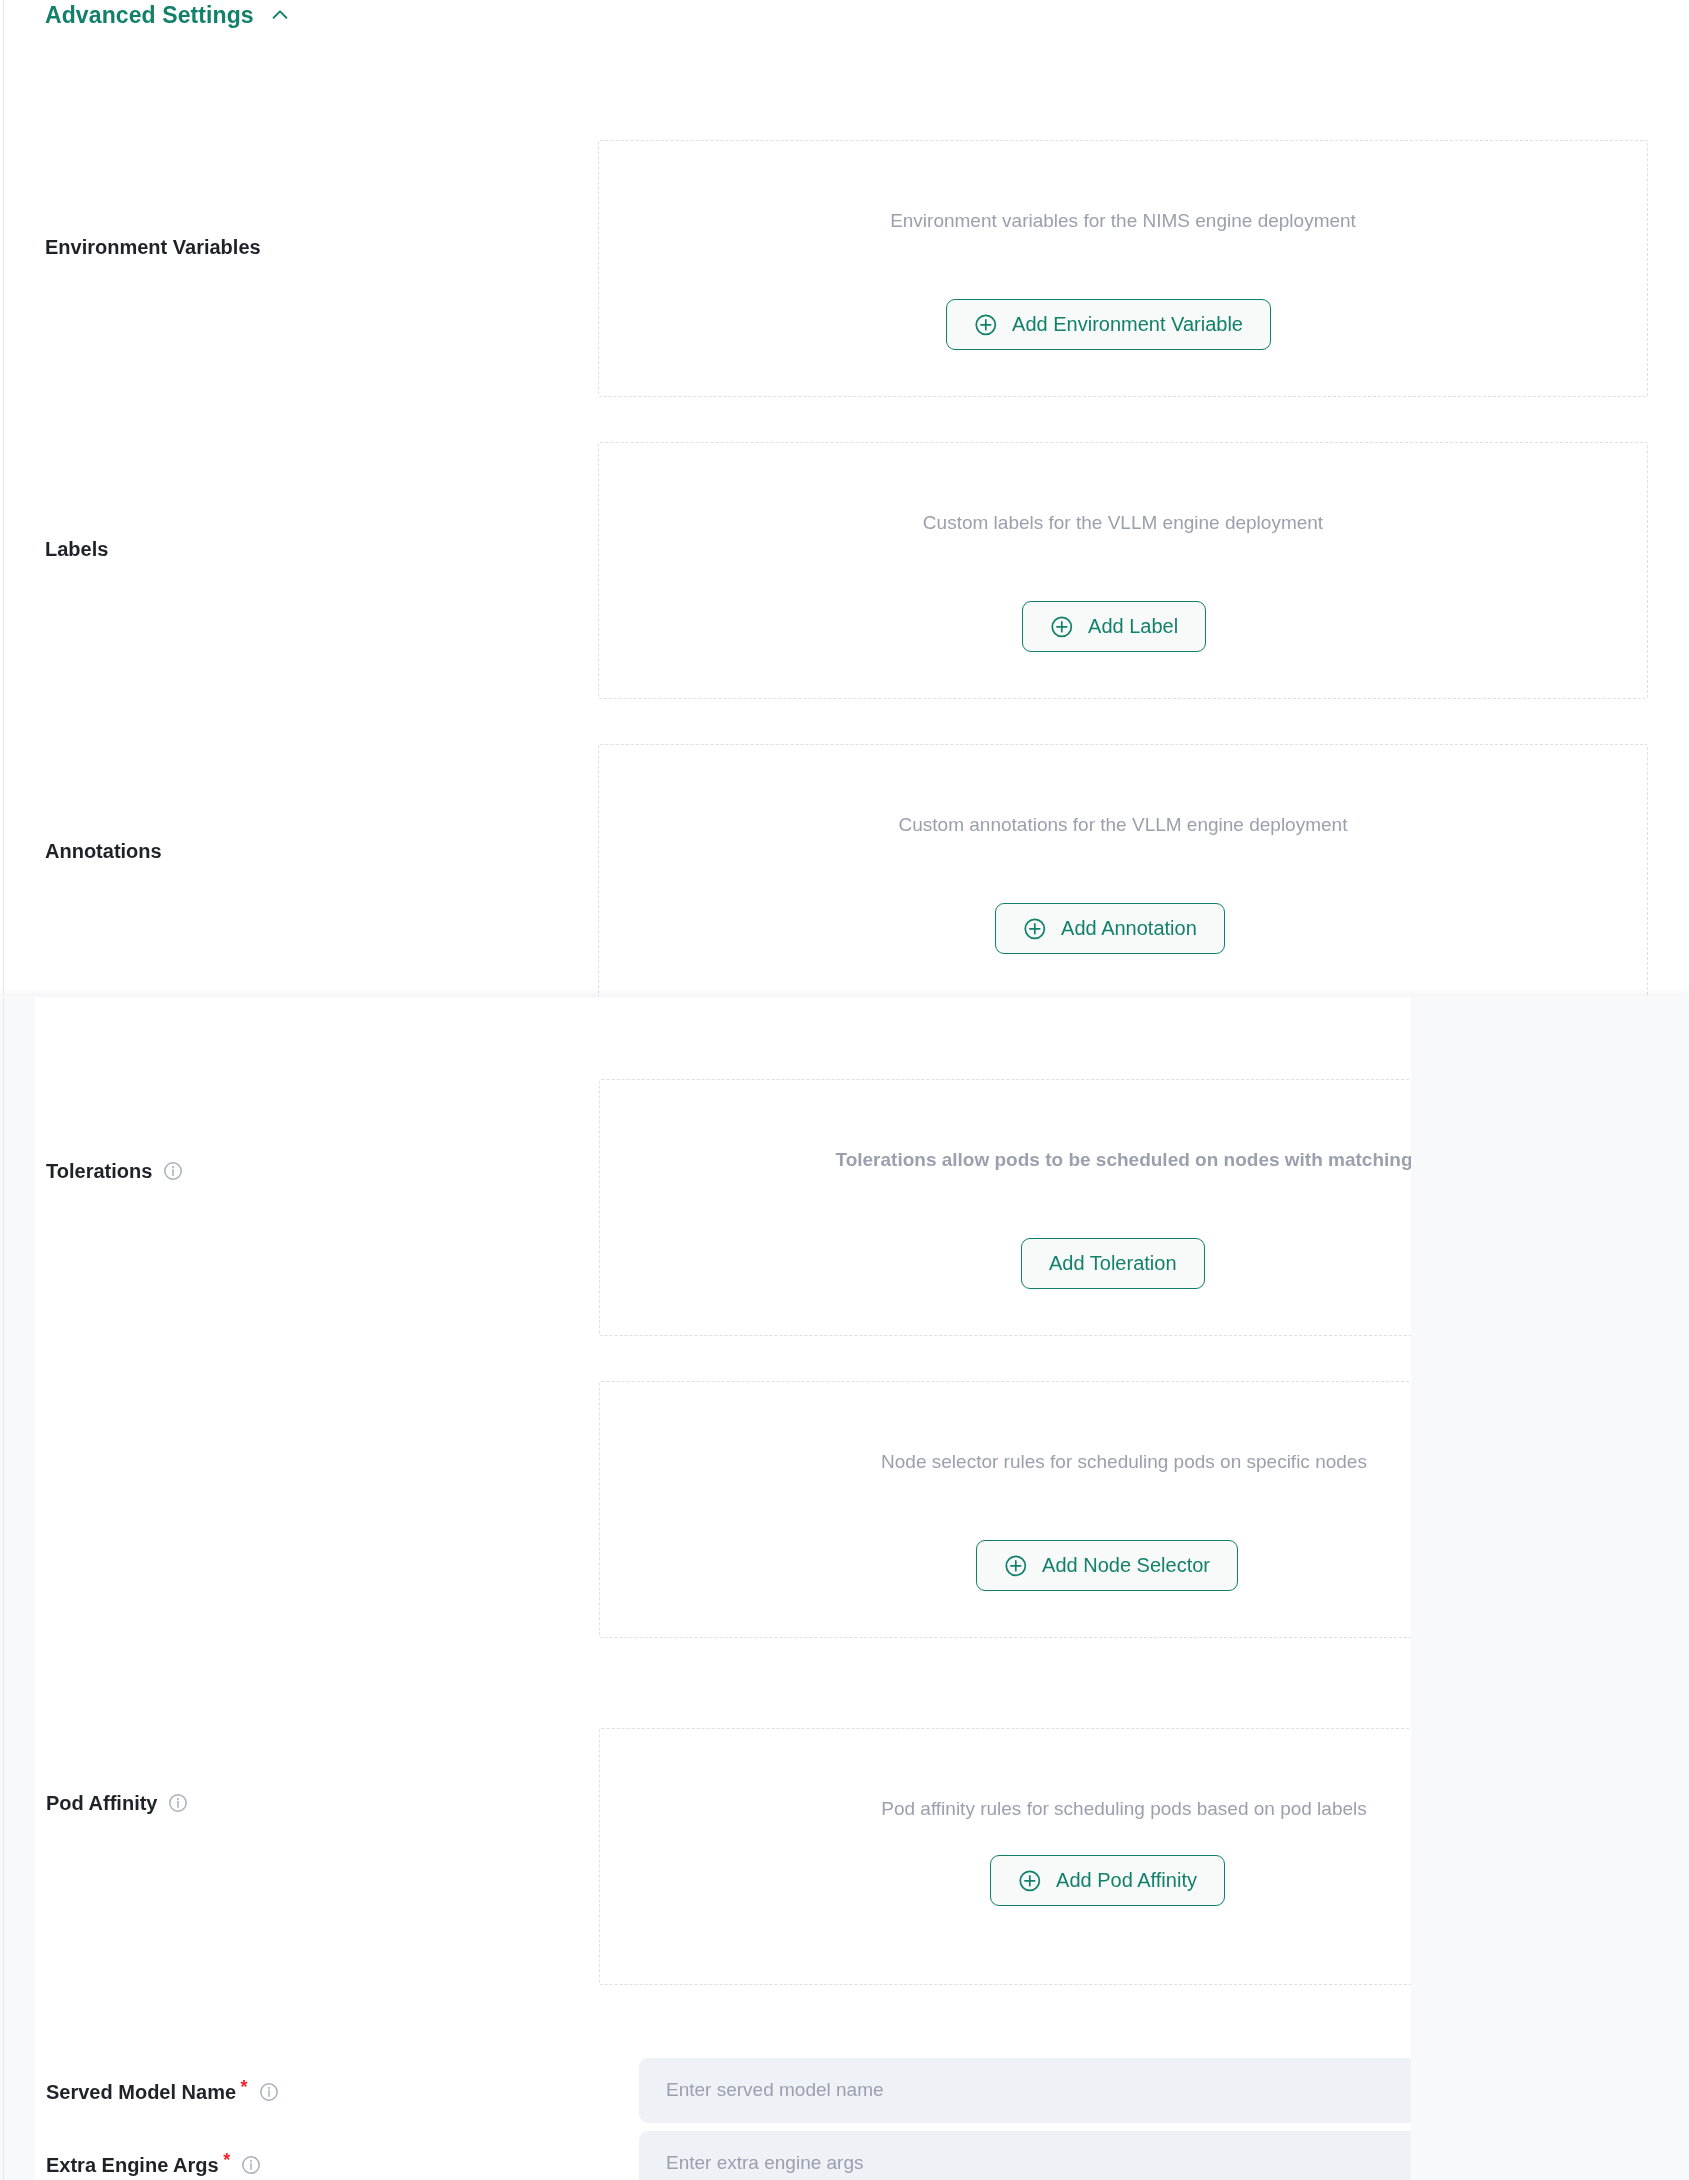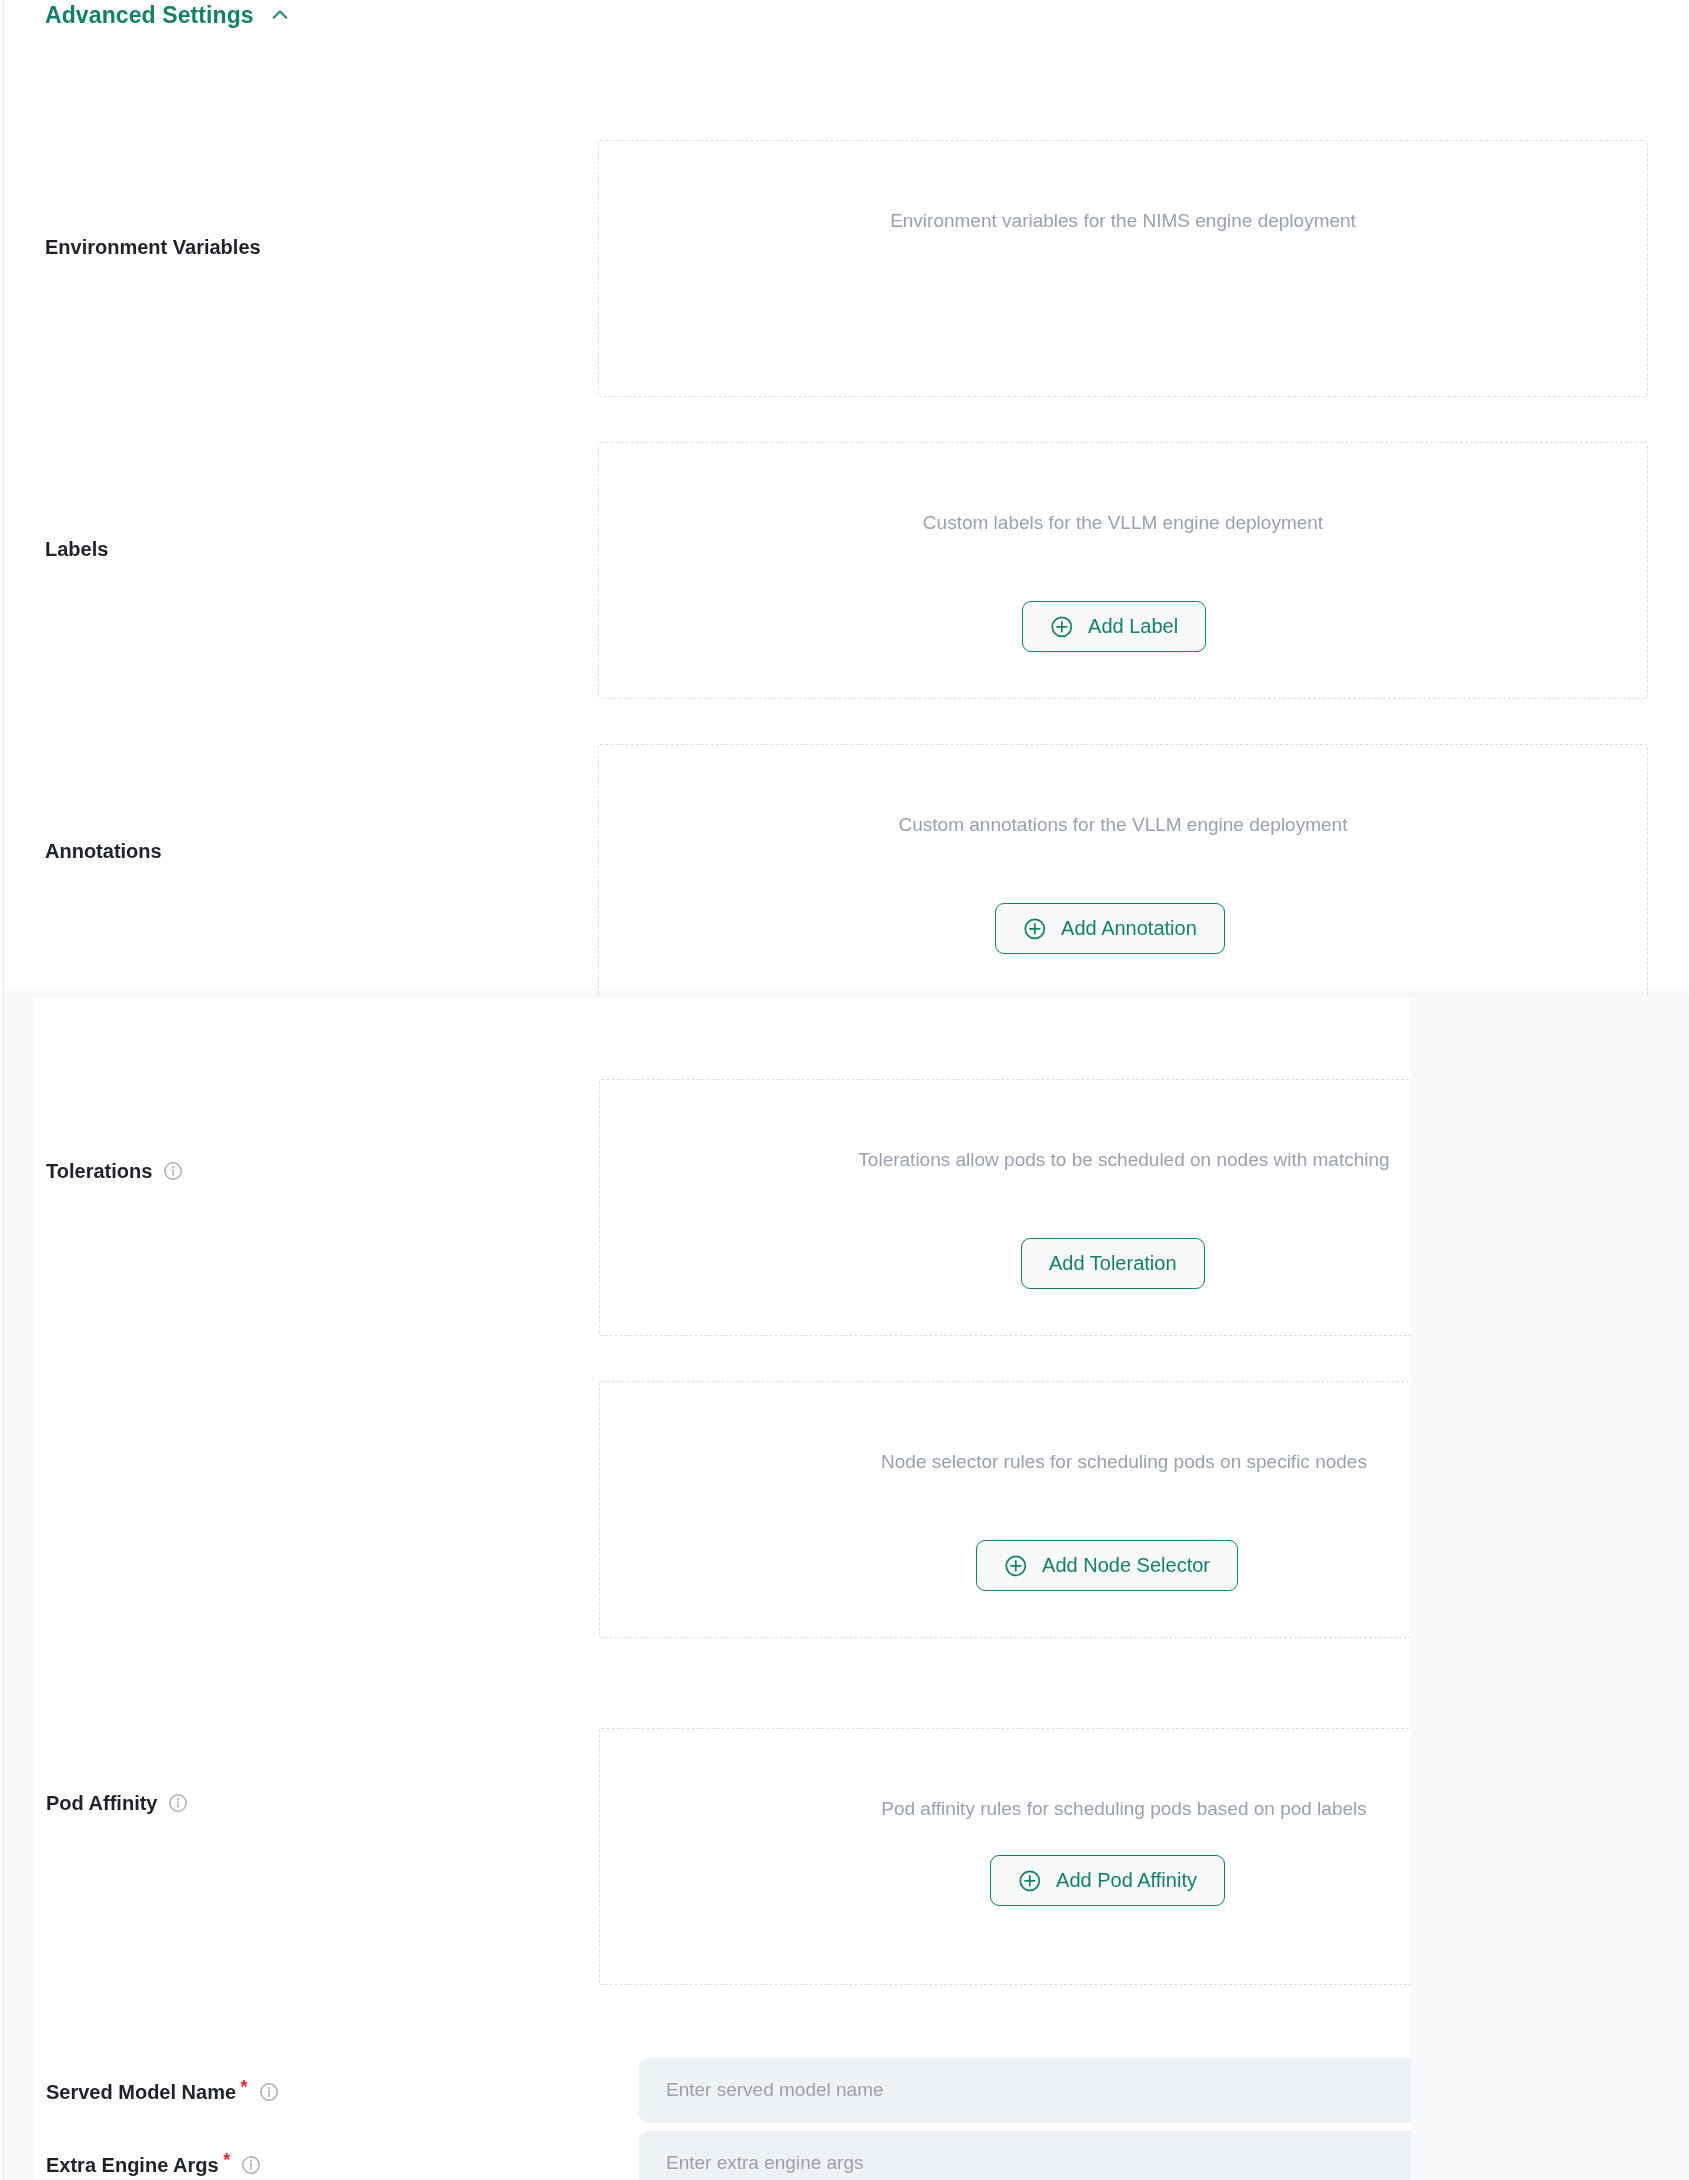--- a/index.html
+++ b/index.html
@@ -226,20 +226,29 @@
     </div>
 
     <div class="form-row" style="top:229px;height:36px;">
       <div class="row-label">
         <span>Environment Variables</span>
       </div>
     </div>
     <div class="dashed-box" style="left:598px;top:140px;width:1050px;height:257px;">
       <div class="dashed-hint" style="top:69px;">Environment variables for the NIMS engine deployment</div>
     </div>
+    <button class="add-btn" style="left:946px;top:299px;">
+      <span class="plus-icon">
+        <svg viewBox="0 0 26 26" width="23.6" height="23.6">
+          <circle cx="13" cy="13" r="10.5" fill="none" stroke="#12806a" stroke-width="1.9"></circle>
+          <path d="M13 7.6 V18.4 M7.6 13 H18.4" stroke="#12806a" stroke-width="1.9" stroke-linecap="round"></path>
+        </svg>
+      </span>
+      <span>Add Environment Variable</span>
+    </button>
 
     <div class="form-row" style="top:531px;height:36px;">
       <div class="row-label">
         <span>Labels</span>
       </div>
     </div>
     <div class="dashed-box" style="left:598px;top:442px;width:1050px;height:257px;">
       <div class="dashed-hint" style="top:69px;">Custom labels for the VLLM engine deployment</div>
     </div>
     <button class="add-btn" style="left:1022px;top:601px;">
@@ -282,21 +291,21 @@
           <span>Tolerations</span>
           <span class="info-icon">
             <svg viewBox="0 0 22 22" width="20" height="20">
               <circle cx="11" cy="11" r="9" fill="none" stroke="#a7adb9" stroke-width="1.6"></circle>
               <circle cx="11" cy="6.6" r="1.1" fill="#a7adb9"></circle>
               <path d="M11 9.4 V15.6" stroke="#a7adb9" stroke-width="1.6" stroke-linecap="round"></path>
             </svg>
           </span>
         </div>
       </div>
-      <div class="dashed-box" style="left:564px;top:81px;width:1050px;height:257px;">
+      <div class="dashed-box" style="left:564px;top:81px;width:1050px;height:257px;font-weight:bold;">
         <div class="dashed-hint" style="top:69px;">Tolerations allow pods to be scheduled on nodes with matching</div>
       </div>
 
       <button class="add-btn" style="left:986px;top:240px;">
         <span>Add Toleration</span>
       </button>
 
       <div class="dashed-box" style="left:564px;top:383px;width:1050px;height:257px;">
         <div class="dashed-hint" style="top:69px;">Node selector rules for scheduling pods on specific nodes</div>
       </div>

